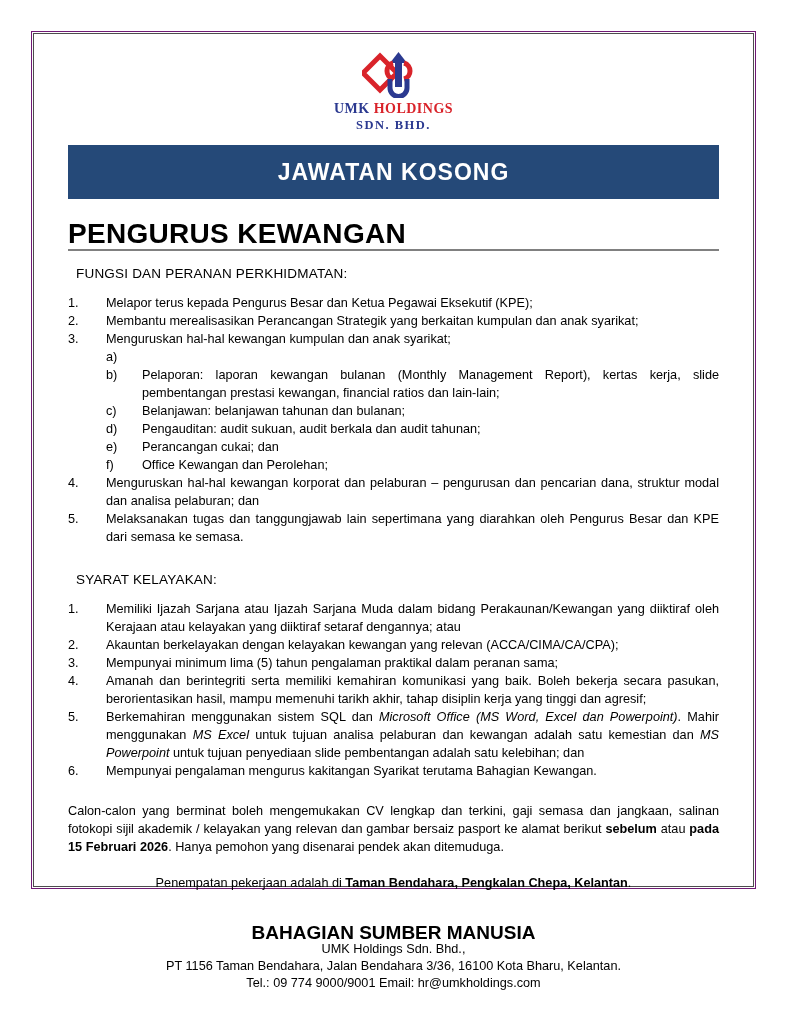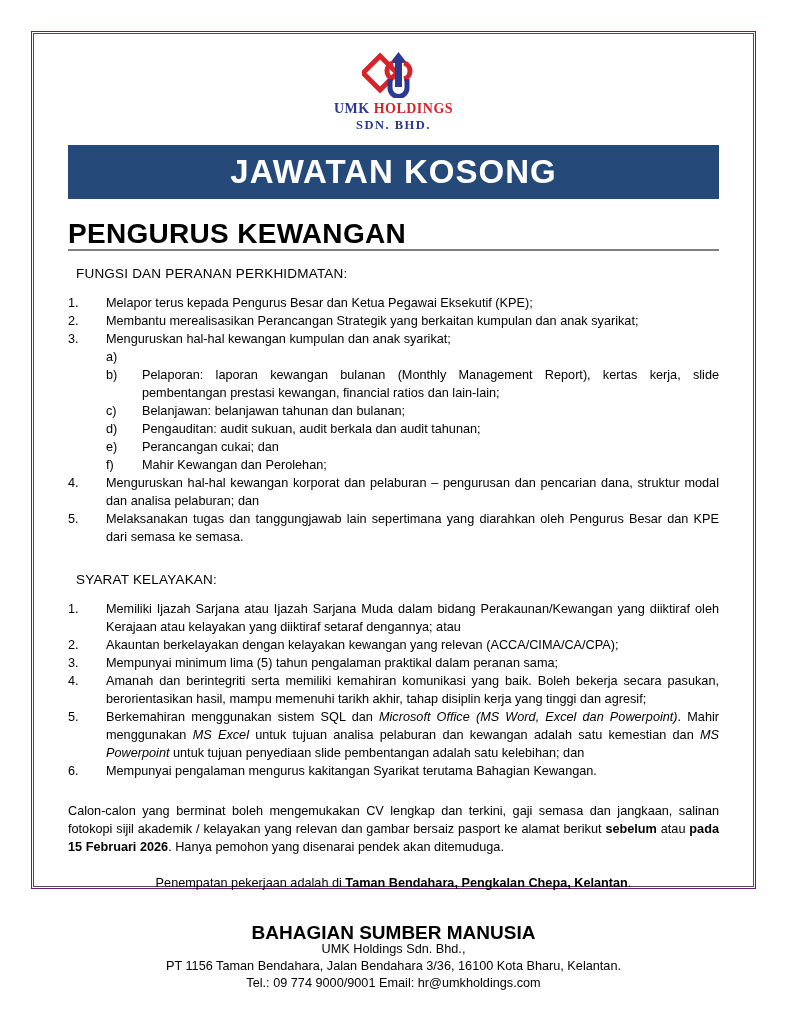--- a/index.html
+++ b/index.html
@@ -31,21 +31,21 @@
     letter-spacing:1.5px;line-height:15px;margin-top:1px;
   }
   .c-blue{color:#2B3990;}
   .c-red{color:#D9232A;}
   
   .banner{
     margin-top:12px;height:54px;background:#254978;
     display:flex;align-items:center;justify-content:center;
   }
   .banner-text{
-    color:#ffffff;font-size:33px;font-weight:bold;letter-spacing:1px;
+    color:#ffffff;font-size:23px;font-weight:bold;letter-spacing:1px;
   }
   
   .job-title{
     margin:20px 0 0 0;font-size:28px;font-weight:bold;line-height:30px;
     border-bottom:2.5px solid #808080;letter-spacing:0.3px;
   }
   
   .sec-heading{
     margin:15px 0 0 8px;font-size:13.5px;font-weight:normal;line-height:16px;
     letter-spacing:0.2px;
@@ -128,21 +128,21 @@
       <div class="li sub">
         <span class="num">d)</span>
         <span class="txt">Pengauditan: audit sukuan, audit berkala dan audit tahunan;</span>
       </div>
       <div class="li sub">
         <span class="num">e)</span>
         <span class="txt">Perancangan cukai; dan</span>
       </div>
       <div class="li sub">
         <span class="num">f)</span>
-        <span class="txt">Mahir Kewangan dan Perolehan;</span>
+        <span class="txt">Office Kewangan dan Perolehan;</span>
       </div>
       <div class="li">
         <span class="num">4.</span>
         <span class="txt">Menguruskan hal-hal kewangan korporat dan pelaburan – pengurusan dan pencarian dana, struktur modal dan analisa pelaburan; dan</span>
       </div>
       <div class="li">
         <span class="num">5.</span>
         <span class="txt">Melaksanakan tugas dan tanggungjawab lain sepertimana yang diarahkan oleh Pengurus Besar dan KPE dari semasa ke semasa.</span>
       </div>
     </div>

